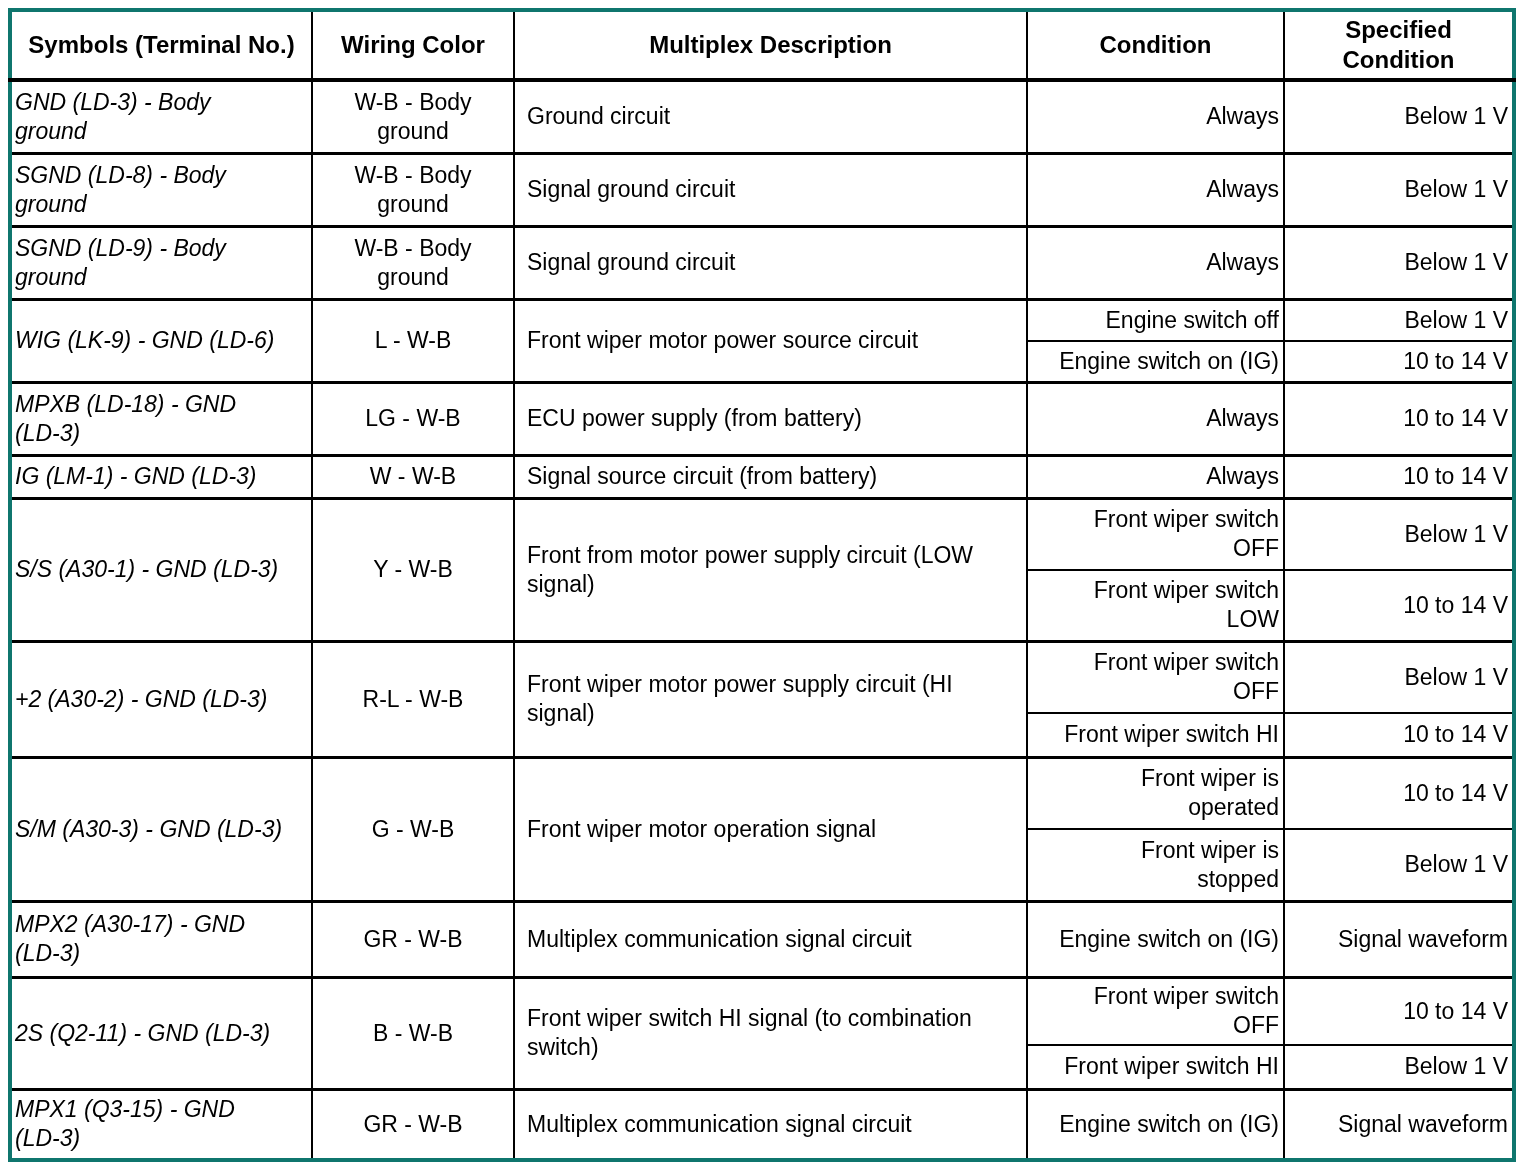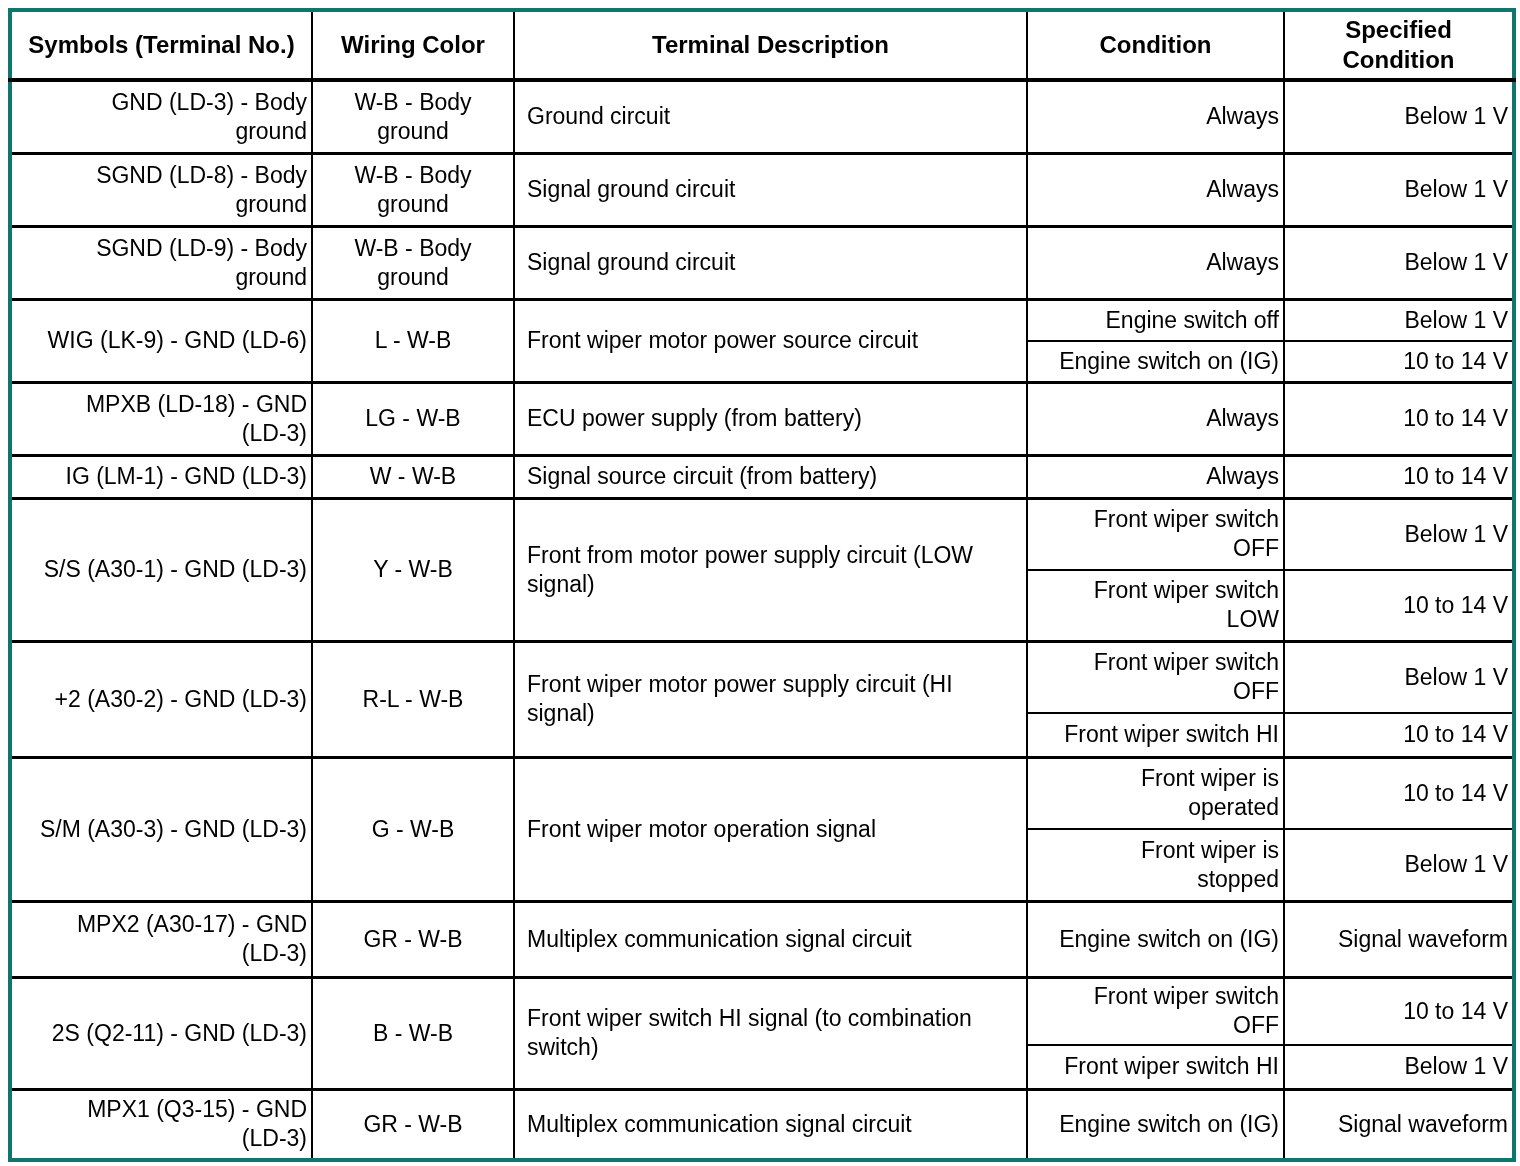--- a/index.html
+++ b/index.html
@@ -21,42 +21,42 @@
     line-height: 1.26;
     padding: 2px 4px;
     box-sizing: border-box;
   }
   th {
     font-weight: bold; text-align: center;
     font-size: 24px;
     border-bottom: 4px solid #000;
   }
   tr.row-start > td { border-top: 3px solid #000; }
-  .c-sym  { text-align: right; padding-left: 3px; }
+  .c-sym  { text-align: left; padding-left: 3px; font-style: italic; }
   .c-wire { text-align: center; }
   .c-desc { text-align: left; padding-left: 12px; }
   .c-cond, .c-spec { text-align: right; }
 </style>
 </head>
 <body>
 
 <table>
   <colgroup>
     <col style="width:302px">
     <col style="width:202px">
     <col style="width:513px">
     <col style="width:257px">
     <col style="width:230px">
   </colgroup>
 
   <tbody>
       <tr style="height:70px">
     <th>Symbols (Terminal No.)</th>
     <th>Wiring Color</th>
-    <th>Terminal Description</th>
+    <th>Multiplex Description</th>
     <th>Condition</th>
     <th>Specified
 Condition</th>
   </tr>
 
   <tr class="row-start" style="height:73px">
     <td class="c-sym">GND (LD-3) - Body
 ground</td>
     <td class="c-wire">W-B - Body
 ground</td>

